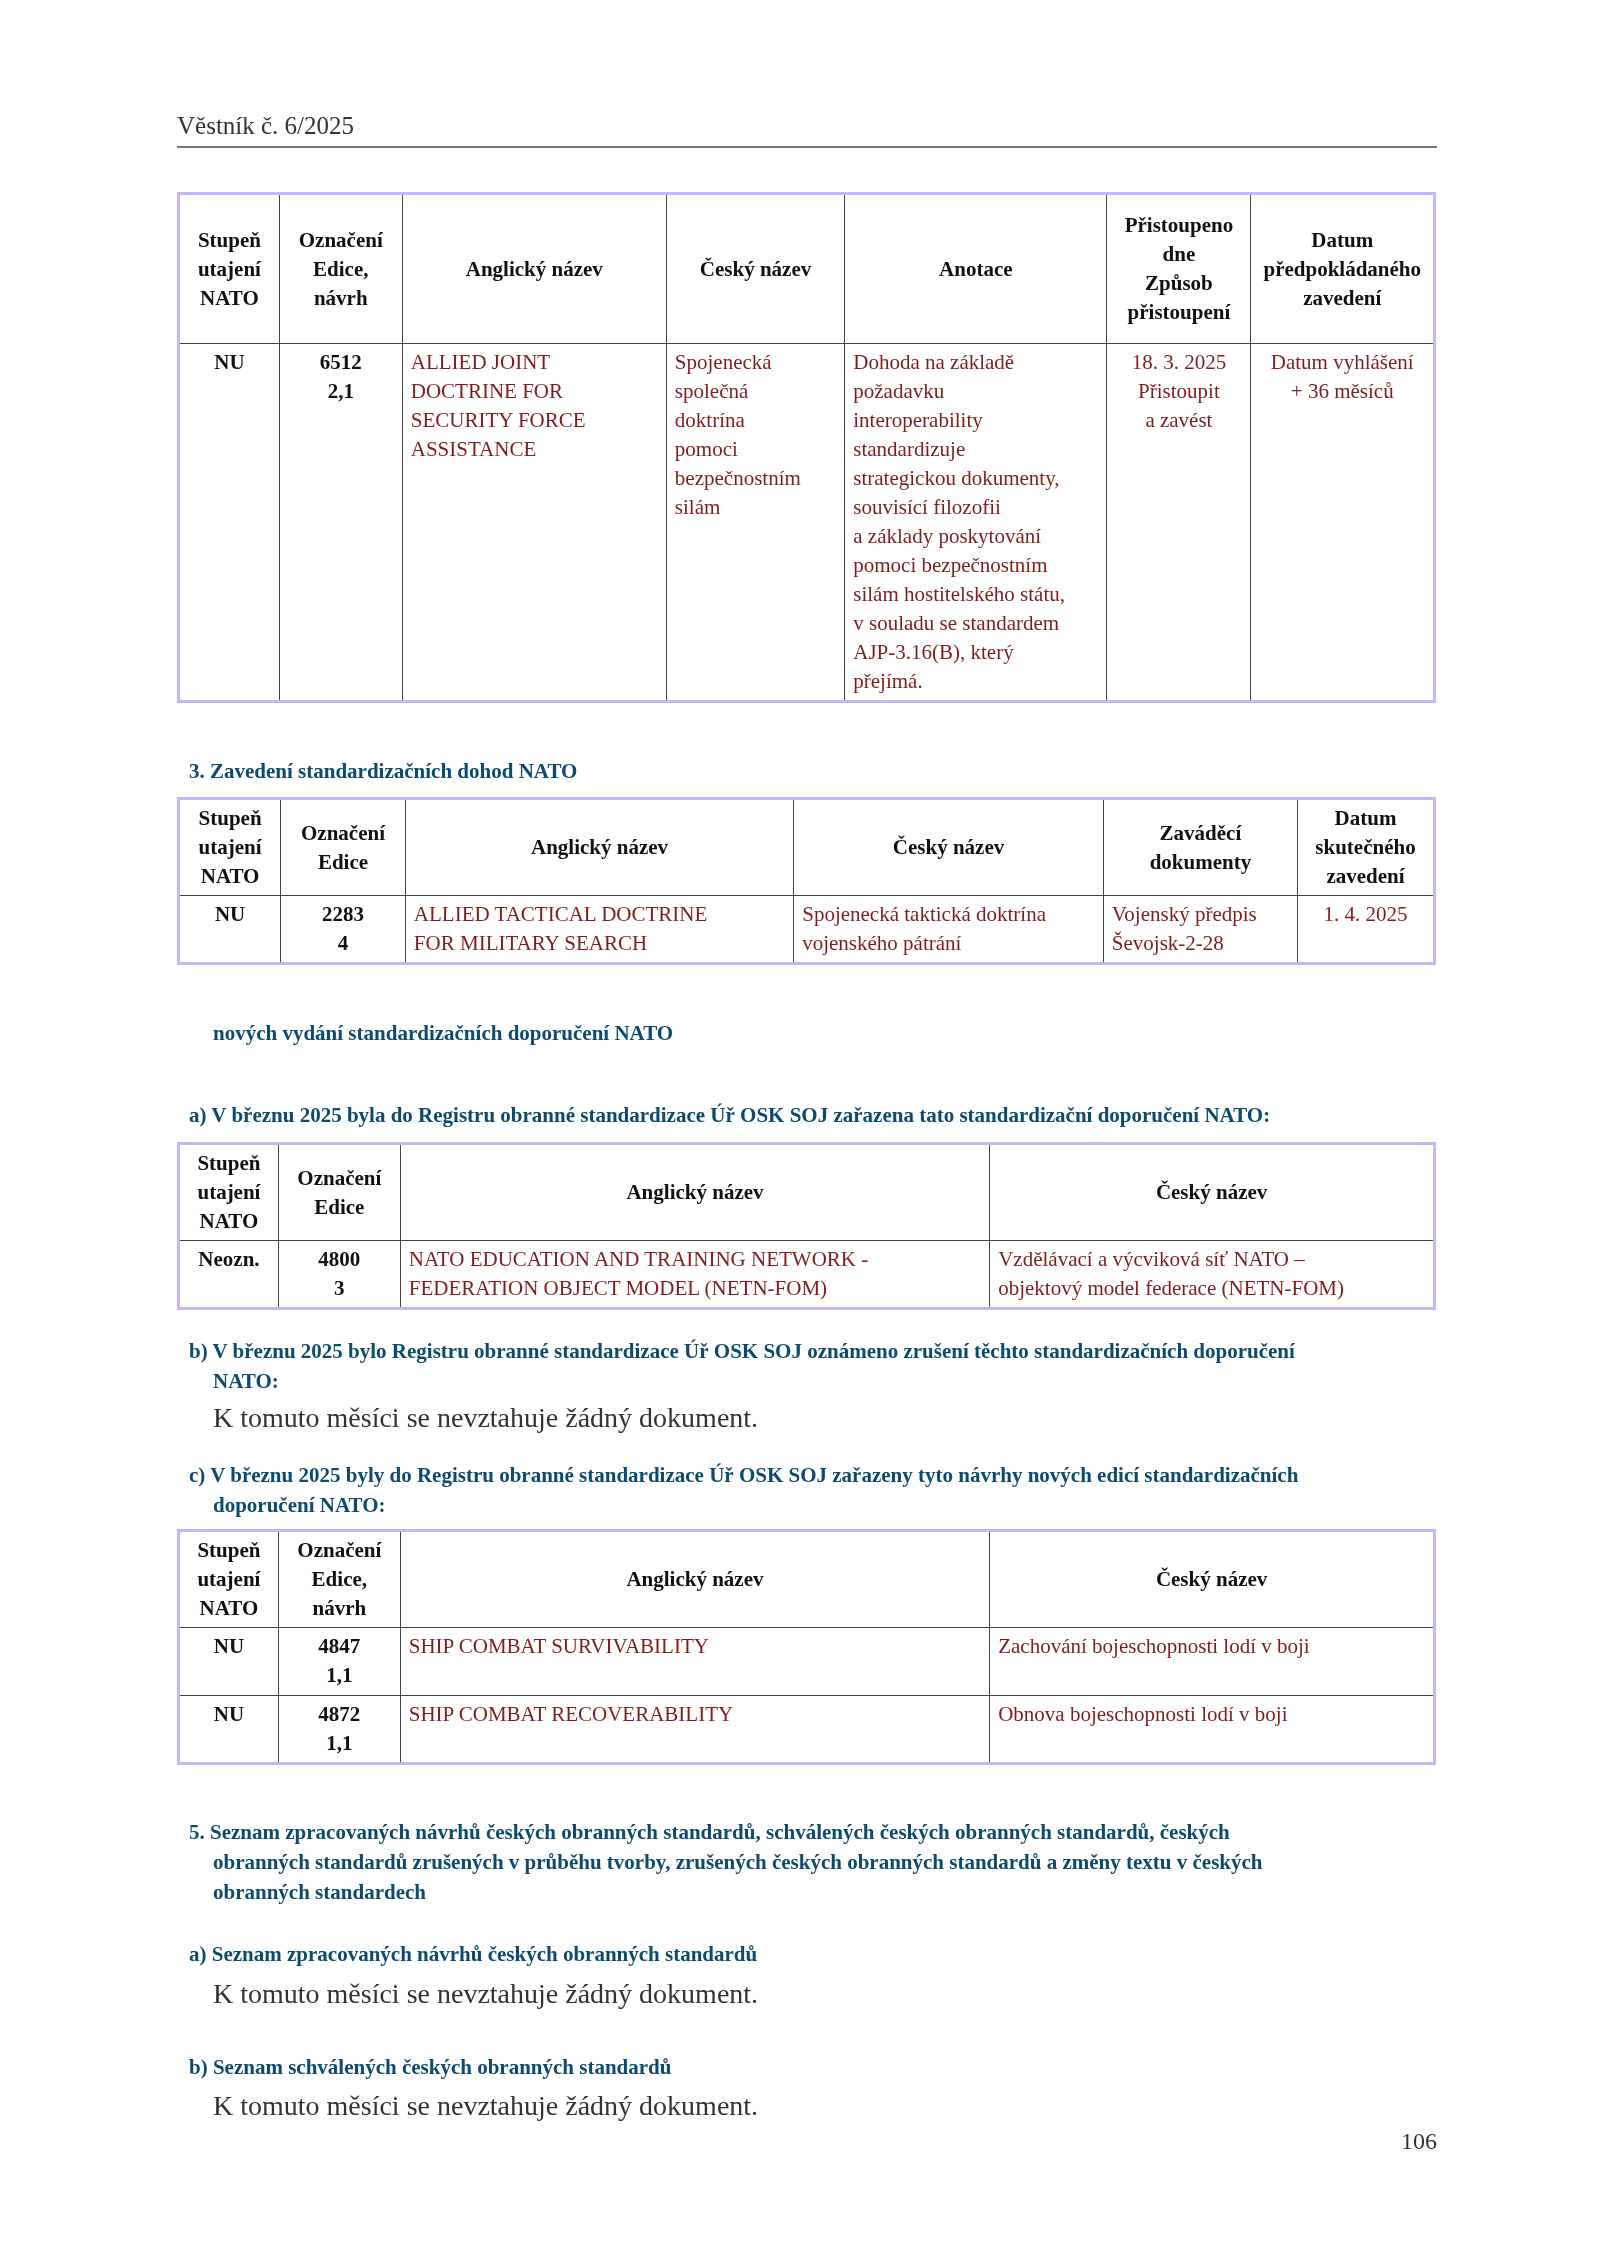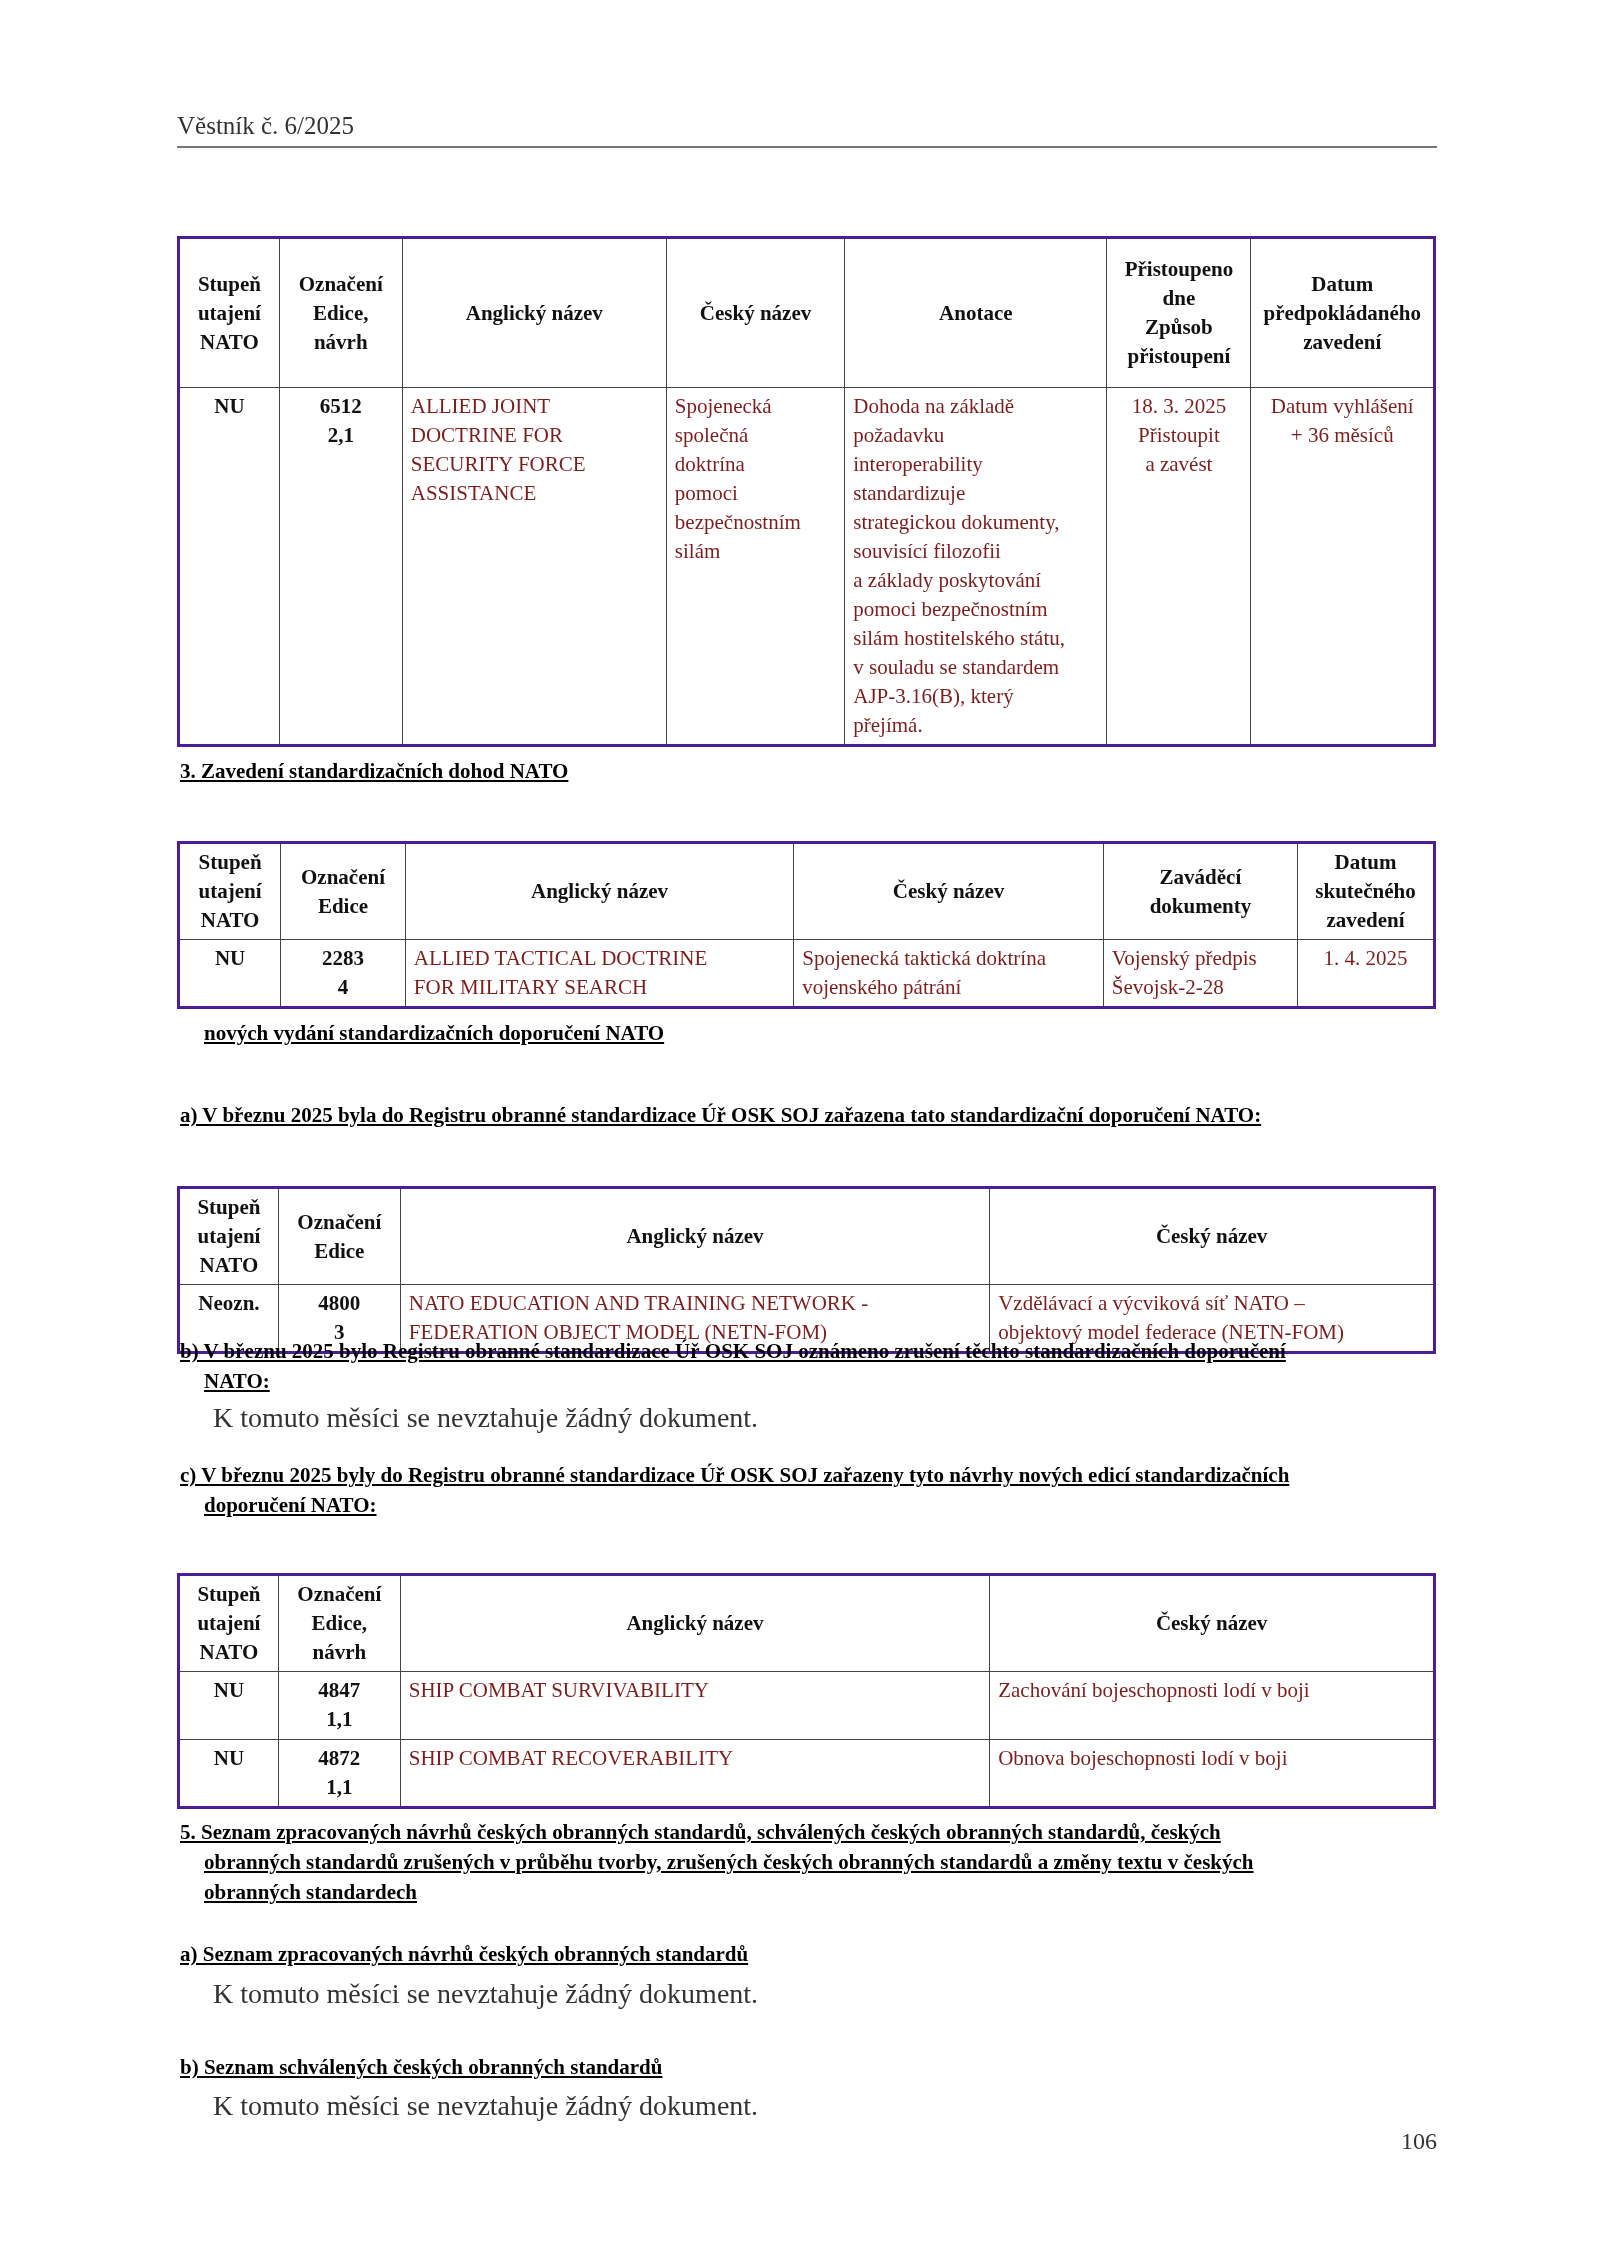--- a/index.html
+++ b/index.html
@@ -7,27 +7,27 @@
     width: 1600px; height: 2263px; position: relative; overflow: hidden;
     font-family: "Liberation Serif", "DejaVu Serif", serif; color: #222;
   }
   .page { position: absolute; left: 177px; top: 0; width: 1260px; }
   .running-head {
     position: absolute; top: 112px; left: 0; width: 1260px;
     font-size: 25px; color: #333; padding-bottom: 6px;
     border-bottom: 2px solid #777;
   }
   table { border-collapse: collapse; position: absolute; left: 0; font-size: 21px; line-height: 29px; }
-  table.t { border: 3px solid #4c1d95; margin-top: 44px; }
+  table.t { border: 3px solid #c4b5fd; }
   th, td { border: 1.5px solid #444; vertical-align: top; }
   th { font-weight: bold; text-align: center; vertical-align: middle; color: #111; padding: 4px 4px; }
   td { padding: 4px 8px 4px 8px; color: #7f1d1d; }
   td.c { text-align: center; }
   td.b { font-weight: bold; color: #111; }
-  .h { position: absolute; left: 3px; font-weight: bold; font-size: 21px; line-height: 30px; color: #000000; text-decoration: underline; }
+  .h { position: absolute; left: 12px; font-weight: bold; font-size: 21px; line-height: 30px; color: #0c4a6e; }
   .h .indent { display: block; padding-left: 24px; }
   .h.j { width: 1260px; text-align: justify; }
   .note { position: absolute; left: 36px; font-size: 28px; color: #333; }
   .page-number { position: absolute; left: 0; width: 1260px; top: 2128px; text-align: right; font-size: 24px; color: #333; }
   .stacked span { display: block; }
 </style>
 </head>
 <body>
 
 <div class="page">

